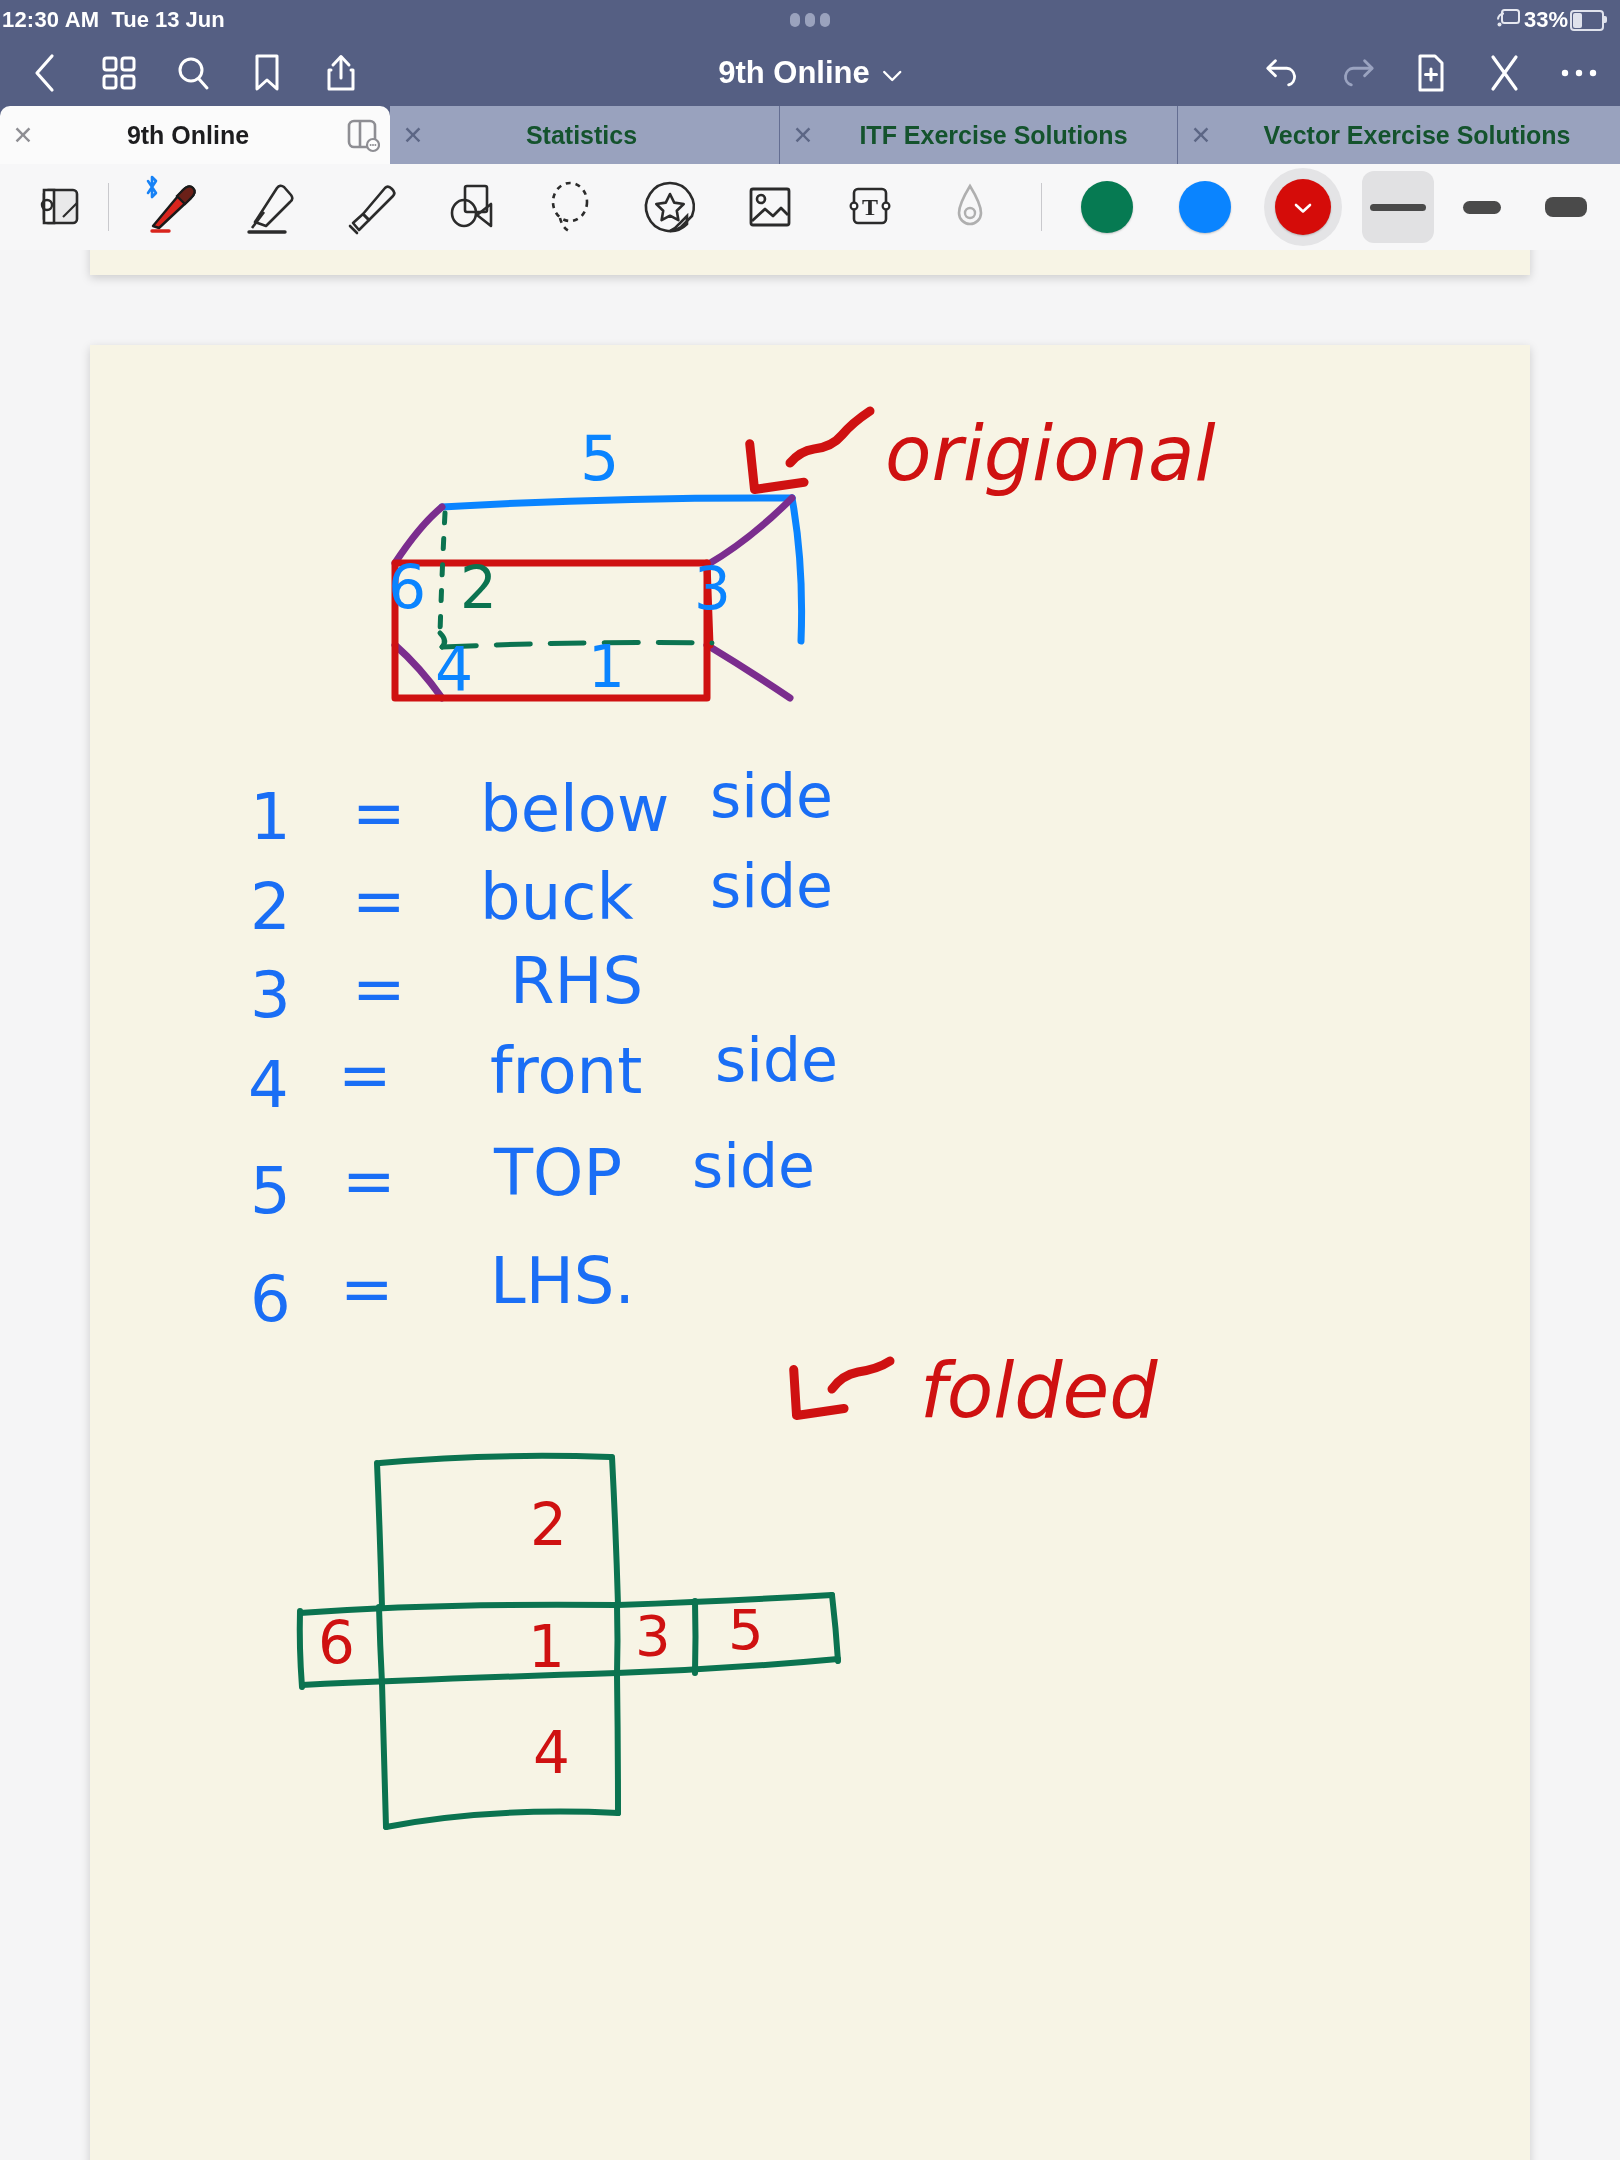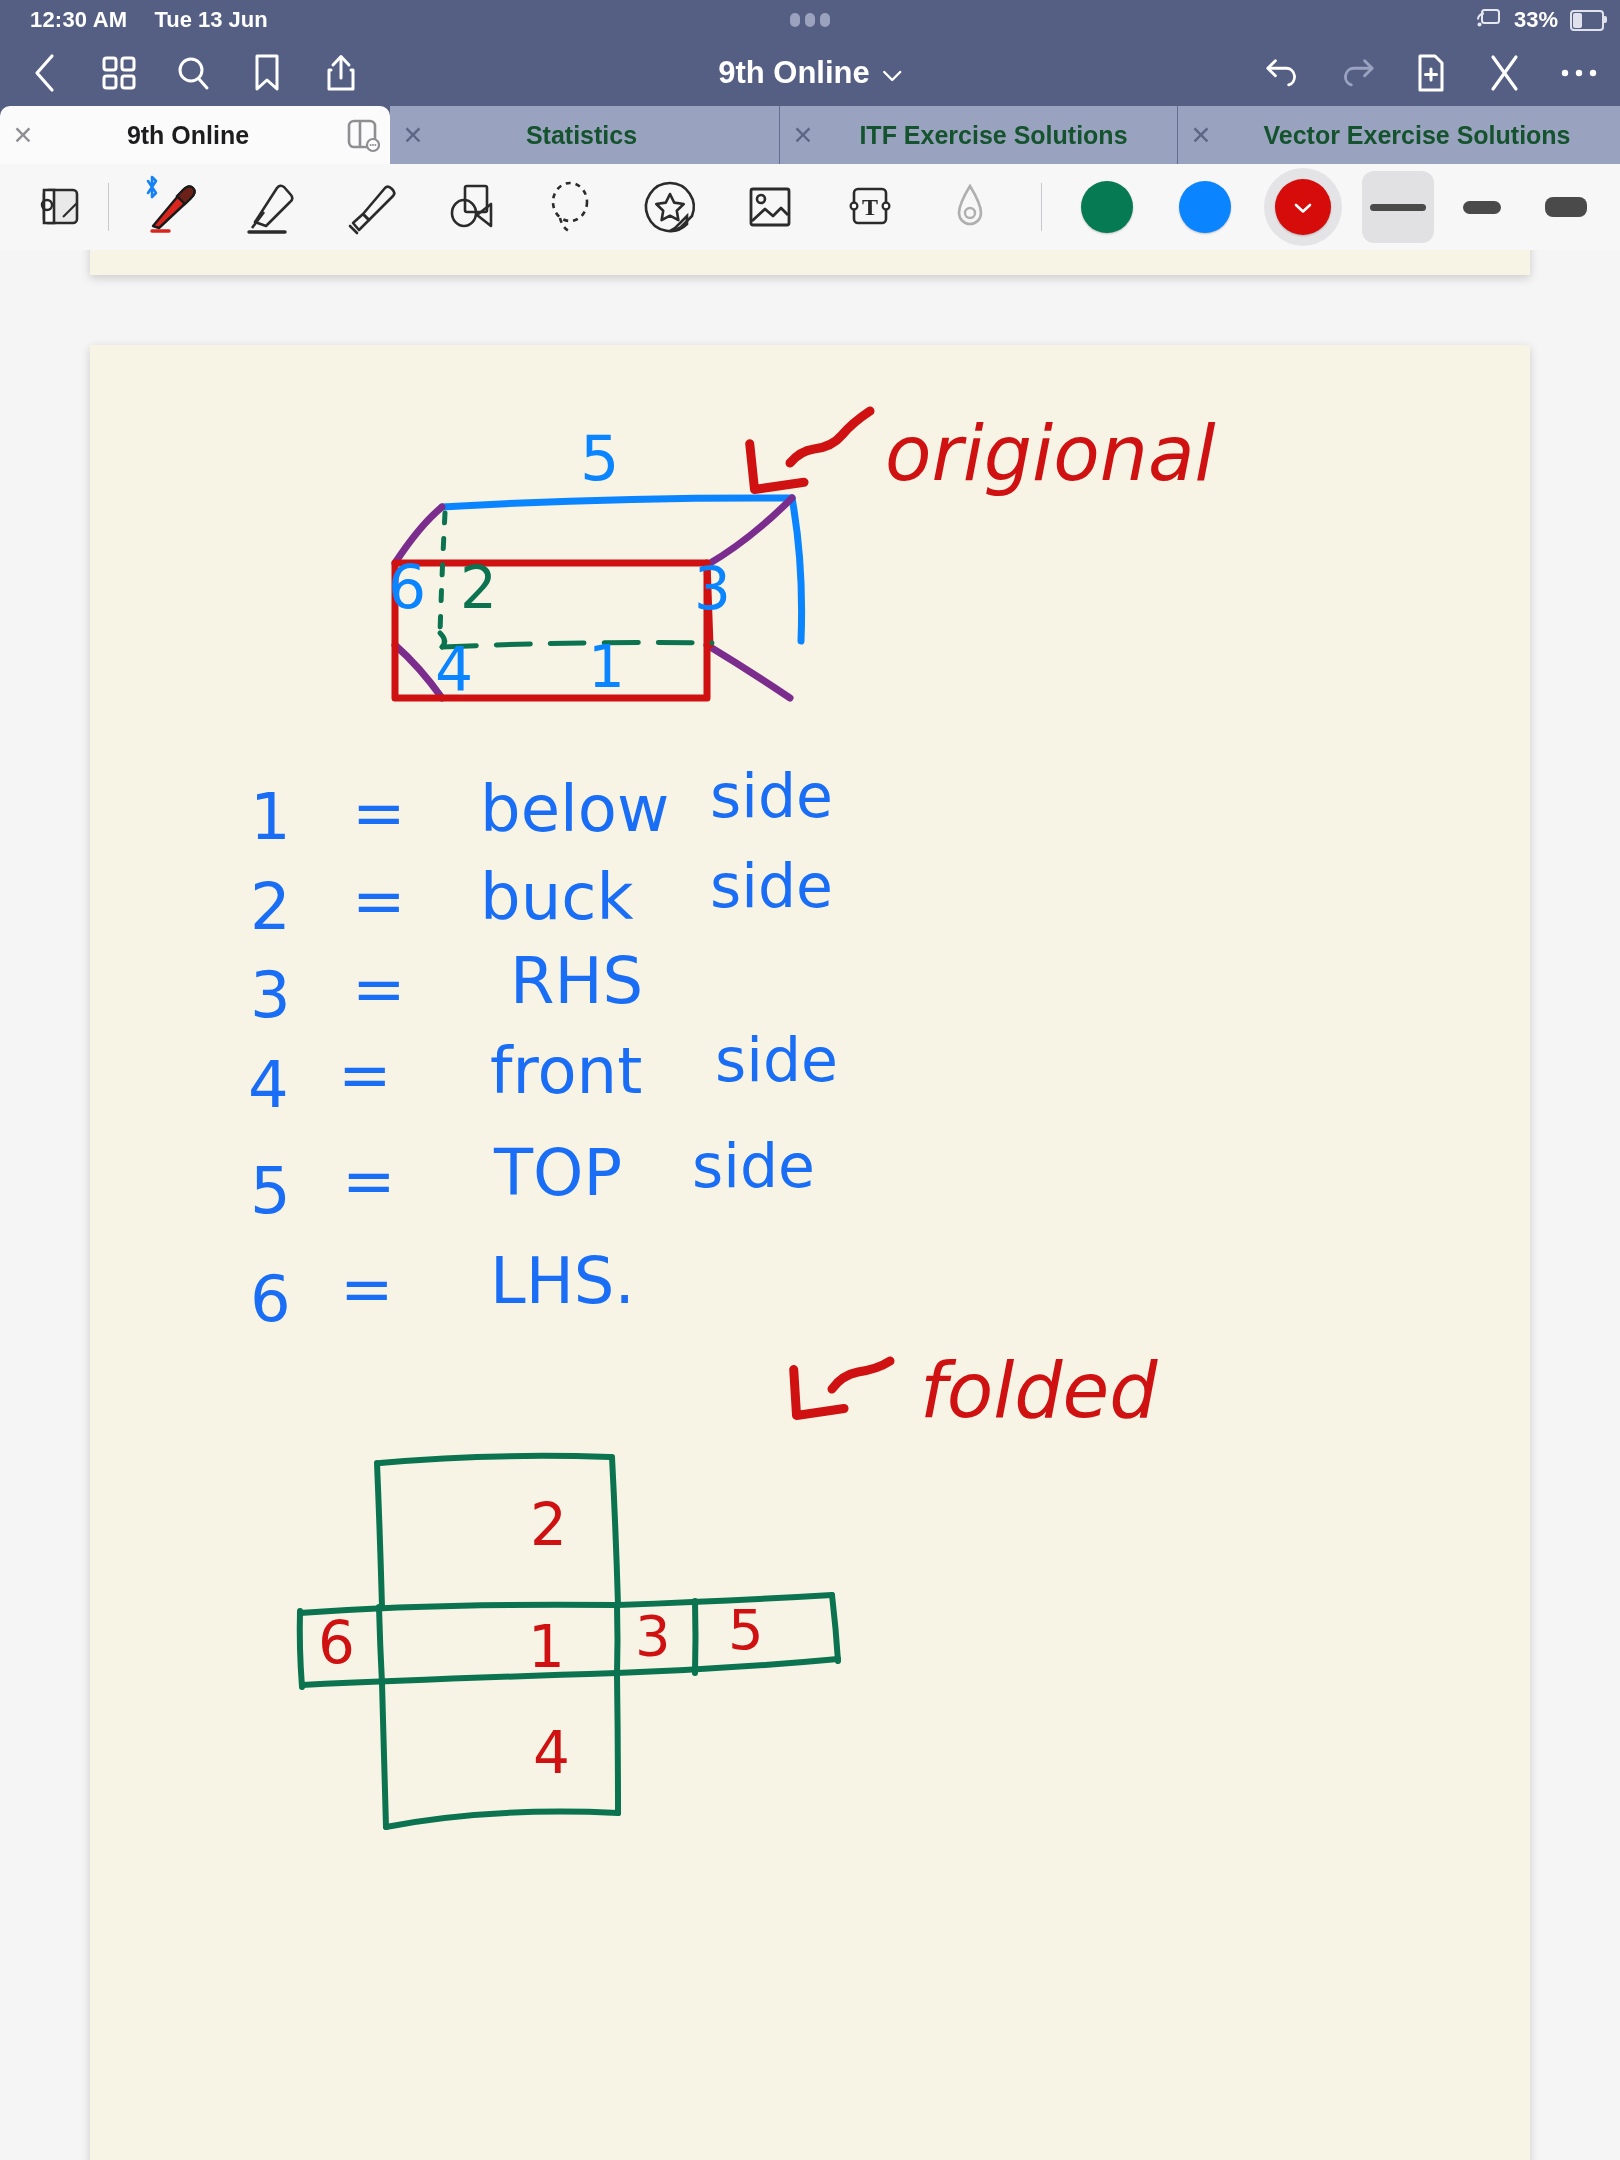--- a/index.html
+++ b/index.html
@@ -12,26 +12,26 @@
   }
   #app { position: relative; width: 1620px; height: 2160px; }
 
   
   .statusbar {
     position: absolute; top: 0; left: 0; width: 1620px; height: 40px;
     background: #555f83;
     color: #ffffff;
     display: flex; align-items: center;
   }
-  .sb-left { display: flex; align-items: center; gap: 27px; margin-left: 30px; }
+  .sb-left { display: flex; align-items: center; gap: 12px; margin-left: 2px; }
   .sb-time { font-size: 22px; font-weight: 600; letter-spacing: .2px; }
   .sb-date { font-size: 22px; font-weight: 600; text-align: right; }
   .sb-center { position: absolute; left: 50%; transform: translateX(-50%); display: flex; gap: 5px; }
   .sb-dot { width: 10px; height: 14px; border-radius: 6px; background: #9aa2bd; }
-  .sb-right { position: absolute; right: 16px; display: flex; align-items: center; gap: 12px; }
+  .sb-right { position: absolute; right: 16px; display: flex; align-items: center; gap: 2px; }
   .sb-pct { font-size: 22px; font-weight: 700; }
   .batt {
     width: 30px; height: 17px; border: 2px solid #dfe2ec; border-radius: 4px;
     position: relative; display: inline-block;
   }
   .batt::after {
     content:''; position:absolute; right:-5px; top:4px; width:3px; height:7px;
     background:#dfe2ec; border-radius:0 2px 2px 0;
   }
   .batt-fill { position:absolute; left:1px; top:1px; bottom:1px; width:9px; background:#dfe2ec; border-radius:2px; }

